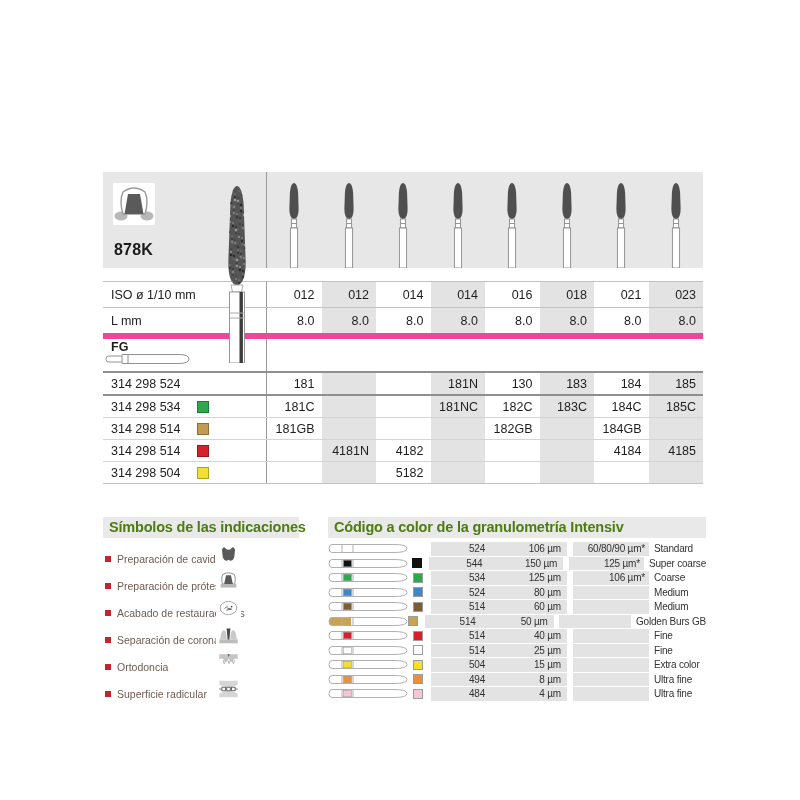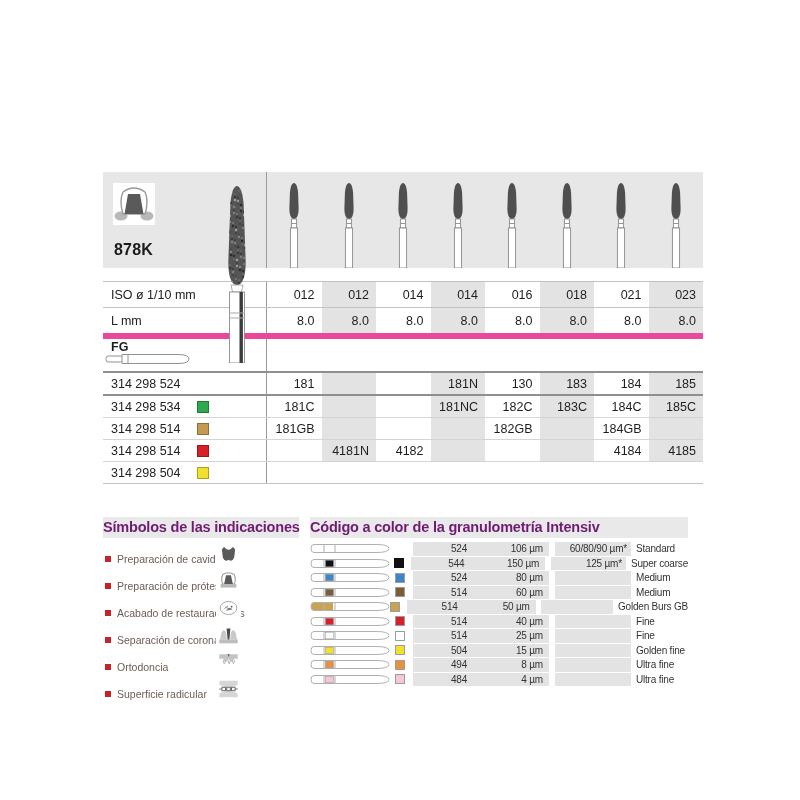--- a/index.html
+++ b/index.html
@@ -30,32 +30,32 @@
   .trow.order{height:21px;border-bottom:1px solid #d4d4d4;}
   .trow.order.thick{border-bottom:2px solid #8f8f8f;}
   .trow.order.last{border-bottom:1px solid #c2c2c2;}
   .fg-word{position:absolute;left:8px;top:1px;font-weight:bold;font-size:12.5px;color:#1c1c1c;text-align:center;}
   .fg-shank{position:absolute;left:2px;bottom:3px;}
   .order-swatch{position:absolute;left:94px;top:50%;transform:translateY(-50%);
                 width:12px;height:12px;border:1px solid rgba(0,0,0,.28);box-sizing:border-box;}
 
   
   .symbols{position:absolute;left:103px;top:517px;width:196px;}
-  .sec-title{background:#e9e9e9;color:#701a75;font-weight:bold;font-size:14.5px;
-             padding:2px 6px 3px 0;letter-spacing:-.2px;white-space:nowrap;}
+  .sec-title{background:#e9e9e9;color:#4d7c0f;font-weight:bold;font-size:14.5px;
+             padding:2px 6px 3px 6px;letter-spacing:-.2px;white-space:nowrap;}
   .sym-items{margin-top:7px;}
   .sym-item{height:27px;display:flex;align-items:center;}
   .sym-bullet{width:6px;height:6px;background:#c5242b;margin:0 6px 0 2px;flex:0 0 auto;}
   .sym-label{font-size:10.5px;color:#6e5b52;white-space:nowrap;}
   .sym-icons{position:absolute;left:113px;top:26px;}
   .sym-iconbox{width:25px;height:22px;background:#fff;margin-bottom:5px;
                display:flex;align-items:center;justify-content:center;}
 
   
-  .grit{position:absolute;left:310px;top:517px;width:378px;}
+  .grit{position:absolute;left:328px;top:517px;width:378px;}
   .grit-rows{margin-top:4px;}
   .grit-row{display:flex;height:13.5px;margin-bottom:1px;align-items:stretch;
             font-size:10px;color:#333;letter-spacing:-.2px;}
   .g-icon{width:85px;display:flex;align-items:center;}
   .g-swatchcell{width:18px;display:flex;align-items:center;}
   .g-swatch{width:10px;height:10px;border:1px solid #9c9c9c;box-sizing:border-box;}
   .g-code{width:62px;background:#e3e3e3;display:flex;align-items:center;justify-content:flex-end;padding-right:8px;box-sizing:border-box;}
   .g-grain{width:74px;background:#e3e3e3;display:flex;align-items:center;justify-content:flex-end;padding-right:6px;box-sizing:border-box;}
   .g-gap{width:6px;}
   .g-alt{width:76px;background:#e3e3e3;display:flex;align-items:center;justify-content:flex-end;padding-right:4px;box-sizing:border-box;}
@@ -352,20 +352,30 @@
             <div class="cell">4182</div>
             <div class="cell stripe"></div>
             <div class="cell"></div>
             <div class="cell stripe"></div>
             <div class="cell">4184</div>
             <div class="cell stripe">4185</div>
           </div>
         </div>
         <div class="trow order last">
           <div class="rlabel">314 298 504<span class="order-swatch" style="background: rgb(242, 223, 46);"></span></div>
+          <div class="cells">
+            <div class="cell"></div>
+            <div class="cell stripe"></div>
+            <div class="cell">5182</div>
+            <div class="cell stripe"></div>
+            <div class="cell"></div>
+            <div class="cell stripe"></div>
+            <div class="cell"></div>
+            <div class="cell stripe"></div>
+          </div>
         </div>
       </div>
   </section>
 
   <section class="symbols">
     <div class="sec-title">Símbolos de las indicaciones</div>
     <div class="sym-items" id="symbolItems">
         <div class="sym-item">
           <span class="sym-bullet" style="background: rgb(197, 36, 43);"></span>
           <span class="sym-label">Preparación de cavidades</span>
@@ -478,20 +488,39 @@
           <div class="g-alt">125 µm*</div>
           <div class="g-name">Super coarse</div>
         </div>
         <div class="grit-row">
           <div class="g-icon">
             <svg width="80" height="11" viewBox="0 0 80 11">
 
     <path d="M4 1.5 h62 q13 0 13 4 q0 4 -13 4 h-62 q-3 0 -3 -4 q0 -4 3 -4 Z" fill="#fff" fill-opacity="1" stroke="#b0b0b0" stroke-width="1"></path>
     <line x1="14" y1="1.5" x2="14" y2="9.5" stroke="#b0b0b0" stroke-width="1"></line>
     <line x1="25" y1="1.5" x2="25" y2="9.5" stroke="#b0b0b0" stroke-width="1"></line>
+    <rect x="15.5" y="2.2" width="8" height="6.6" fill="#2ba94c" stroke="#8f8f8f" stroke-width="0.5"></rect>
+  </svg>
+          </div>
+          <div class="g-swatchcell">
+            <span class="g-swatch" style="background: rgb(43, 169, 76);"></span>
+          </div>
+          <div class="g-code">534</div>
+          <div class="g-grain">125 µm</div>
+          <div class="g-gap"></div>
+          <div class="g-alt">106 µm*</div>
+          <div class="g-name">Coarse</div>
+        </div>
+        <div class="grit-row">
+          <div class="g-icon">
+            <svg width="80" height="11" viewBox="0 0 80 11">
+
+    <path d="M4 1.5 h62 q13 0 13 4 q0 4 -13 4 h-62 q-3 0 -3 -4 q0 -4 3 -4 Z" fill="#fff" fill-opacity="1" stroke="#b0b0b0" stroke-width="1"></path>
+    <line x1="14" y1="1.5" x2="14" y2="9.5" stroke="#b0b0b0" stroke-width="1"></line>
+    <line x1="25" y1="1.5" x2="25" y2="9.5" stroke="#b0b0b0" stroke-width="1"></line>
     <rect x="15.5" y="2.2" width="8" height="6.6" fill="#3e86c8" stroke="#8f8f8f" stroke-width="0.5"></rect>
   </svg>
           </div>
           <div class="g-swatchcell">
             <span class="g-swatch" style="background: rgb(62, 134, 200);"></span>
           </div>
           <div class="g-code">524</div>
           <div class="g-grain">80 µm</div>
           <div class="g-gap"></div>
           <div class="g-alt"></div>
@@ -583,21 +612,21 @@
     <rect x="15.5" y="2.2" width="8" height="6.6" fill="#f2df2e" stroke="#8f8f8f" stroke-width="0.5"></rect>
   </svg>
           </div>
           <div class="g-swatchcell">
             <span class="g-swatch" style="background: rgb(242, 223, 46);"></span>
           </div>
           <div class="g-code">504</div>
           <div class="g-grain">15 µm</div>
           <div class="g-gap"></div>
           <div class="g-alt"></div>
-          <div class="g-name">Golden fine</div>
+          <div class="g-name">Extra color</div>
         </div>
         <div class="grit-row">
           <div class="g-icon">
             <svg width="80" height="11" viewBox="0 0 80 11">
 
     <path d="M4 1.5 h62 q13 0 13 4 q0 4 -13 4 h-62 q-3 0 -3 -4 q0 -4 3 -4 Z" fill="#fff" fill-opacity="1" stroke="#b0b0b0" stroke-width="1"></path>
     <line x1="14" y1="1.5" x2="14" y2="9.5" stroke="#b0b0b0" stroke-width="1"></line>
     <line x1="25" y1="1.5" x2="25" y2="9.5" stroke="#b0b0b0" stroke-width="1"></line>
     <rect x="15.5" y="2.2" width="8" height="6.6" fill="#e98f3e" stroke="#8f8f8f" stroke-width="0.5"></rect>
   </svg>

